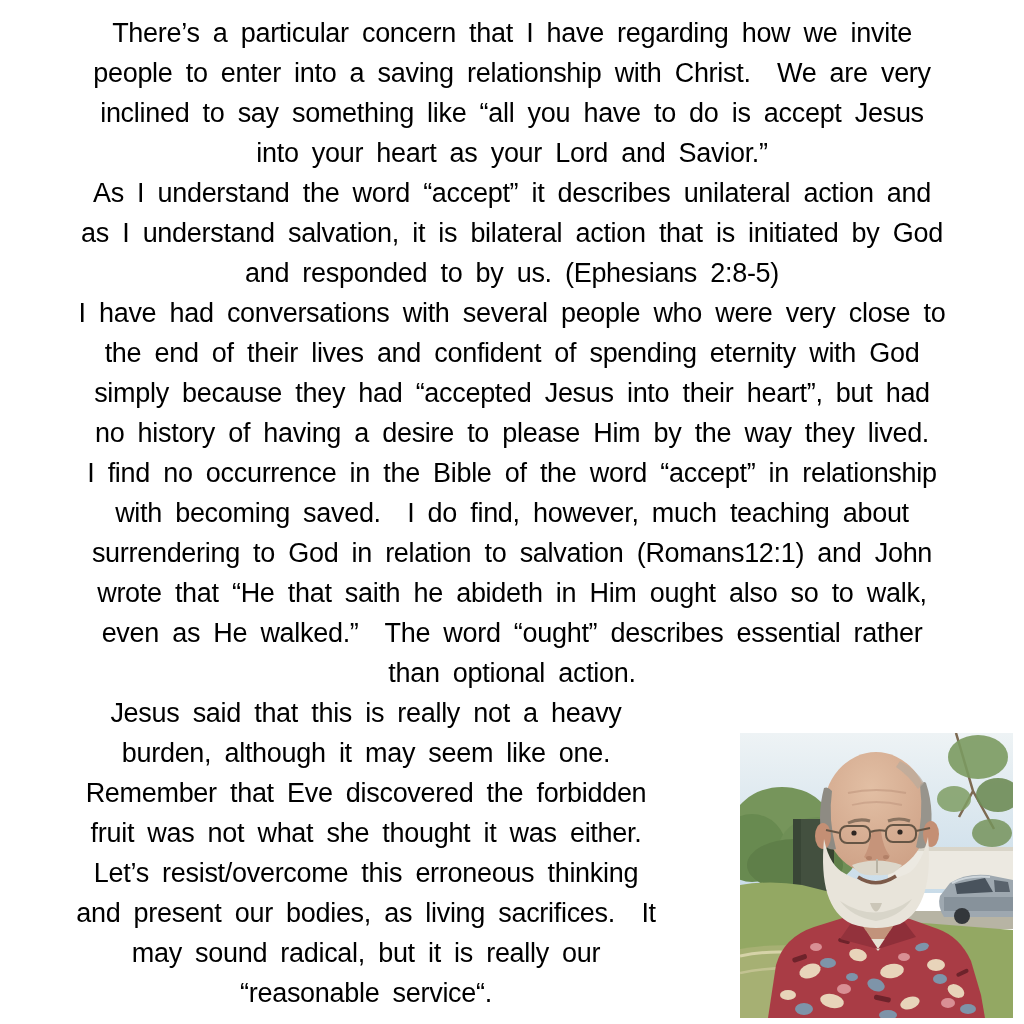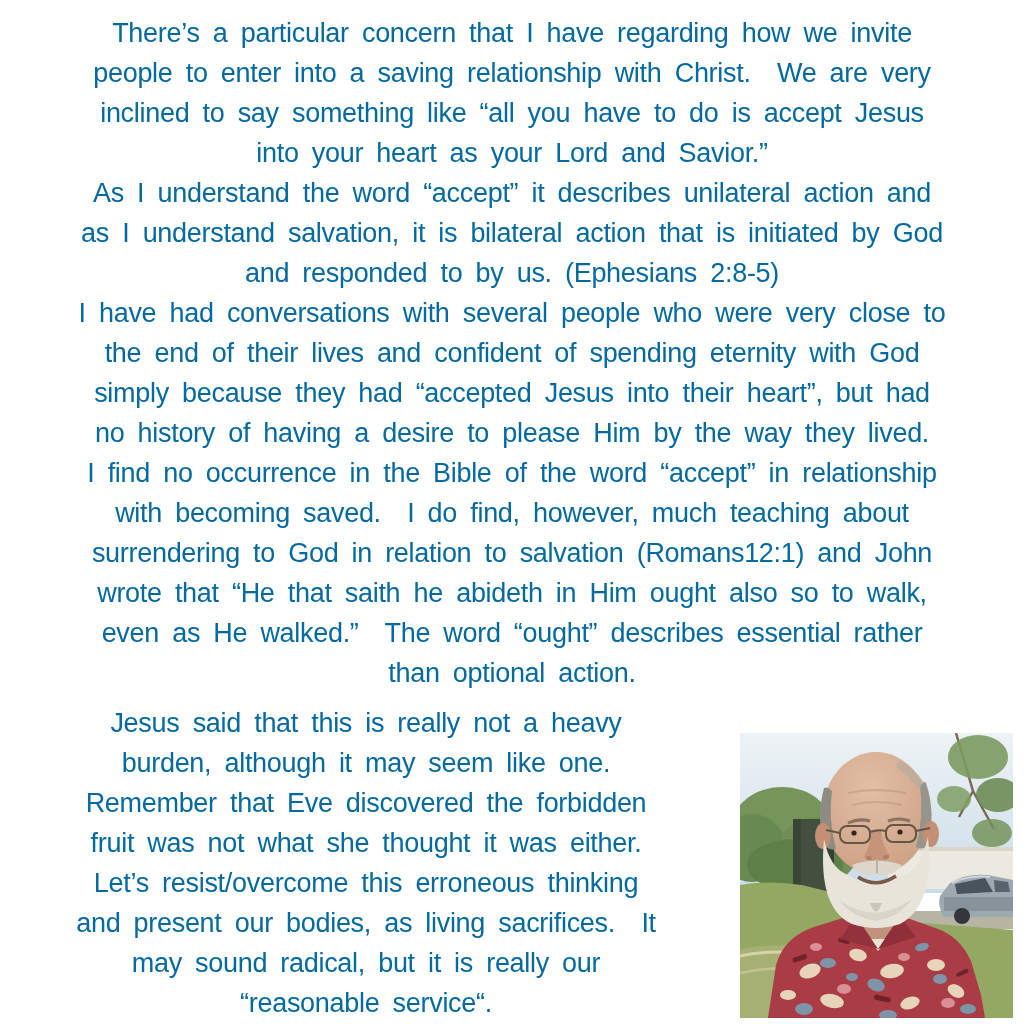--- a/index.html
+++ b/index.html
@@ -3,41 +3,40 @@
 <meta charset="utf-8">
 <style>
   html, body { margin: 0; padding: 0; background: #ffffff; }
   .page {
     position: relative;
     width: 1024px;
     height: 1024px;
     box-sizing: border-box;
     padding: 13px 14px 0 14px;
     background: #ffffff;
-    color: #0369a1;
+    color: #000000;
     font-family: "Liberation Sans", "DejaVu Sans", sans-serif;
     font-size: 27px;
     line-height: 40px;
     overflow: hidden;
   }
   .para {
     margin: 0;
     text-align: center;
     white-space: pre-wrap;
     word-spacing: 6px;
     letter-spacing: -0.3px;
   }
   .final-row {
     display: flex;
     align-items: flex-start;
   }
   .para.final {
     flex: 0 0 auto;
     width: 704px;
-    margin-top: 10px;
   }
   .photo-frame {
     flex: 0 0 auto;
     width: 273px;
     height: 285px;
     margin-left: 22px;
     margin-top: 40px;
     overflow: hidden;
   }
   .photo-frame svg { display: block; width: 100%; height: 100%; }

